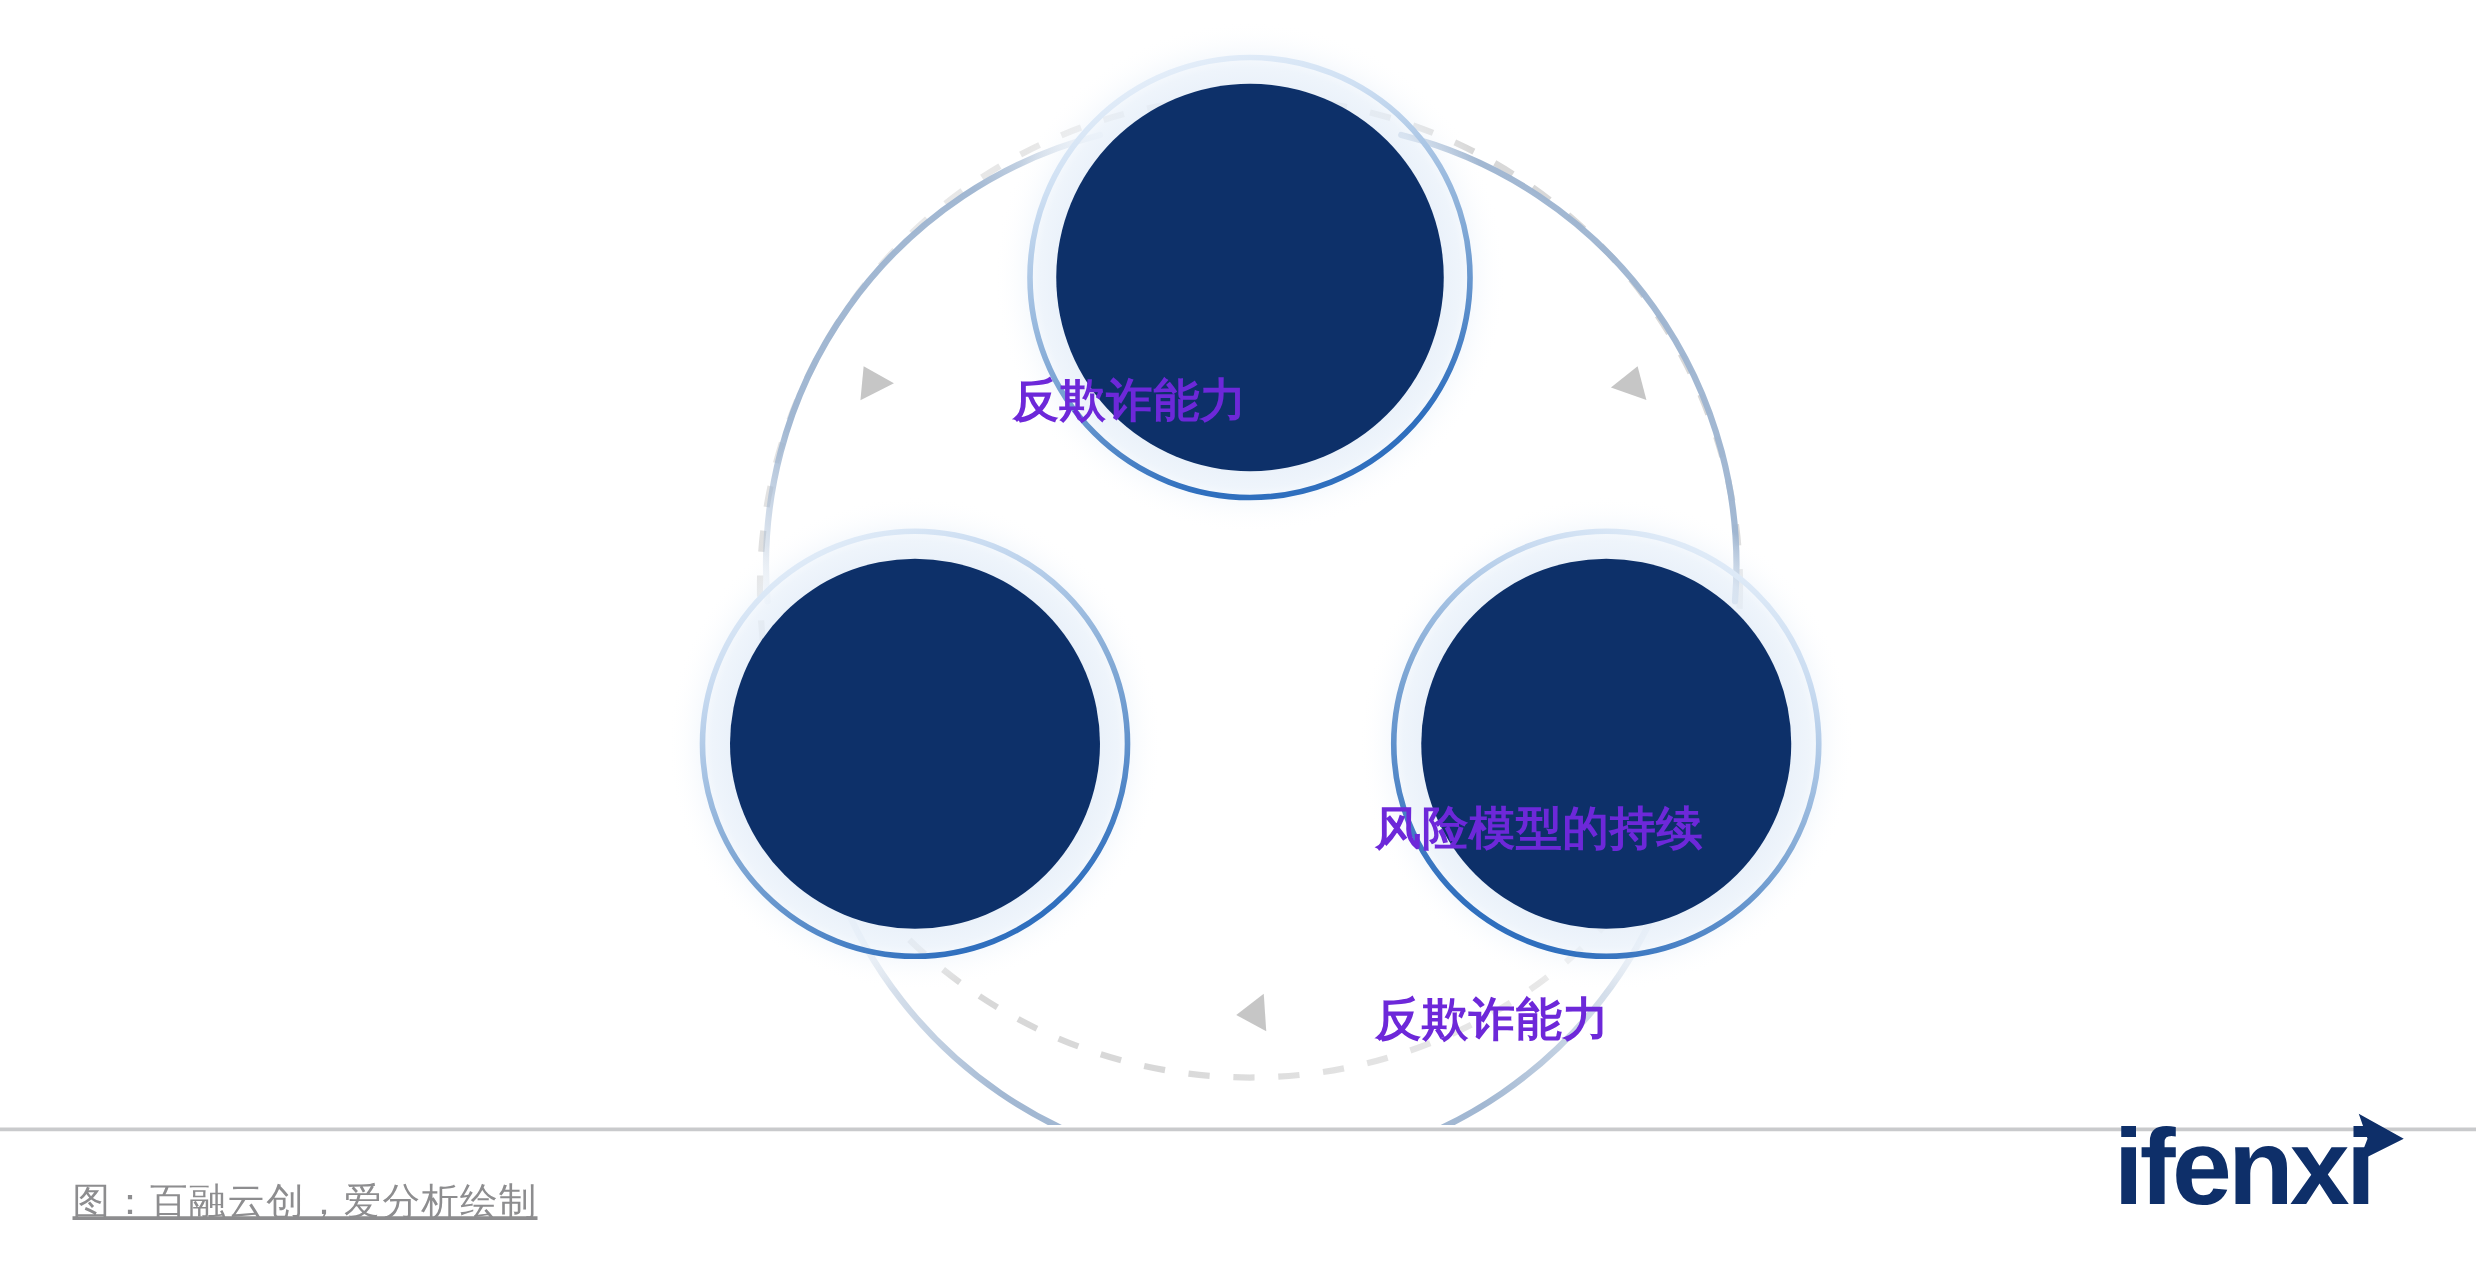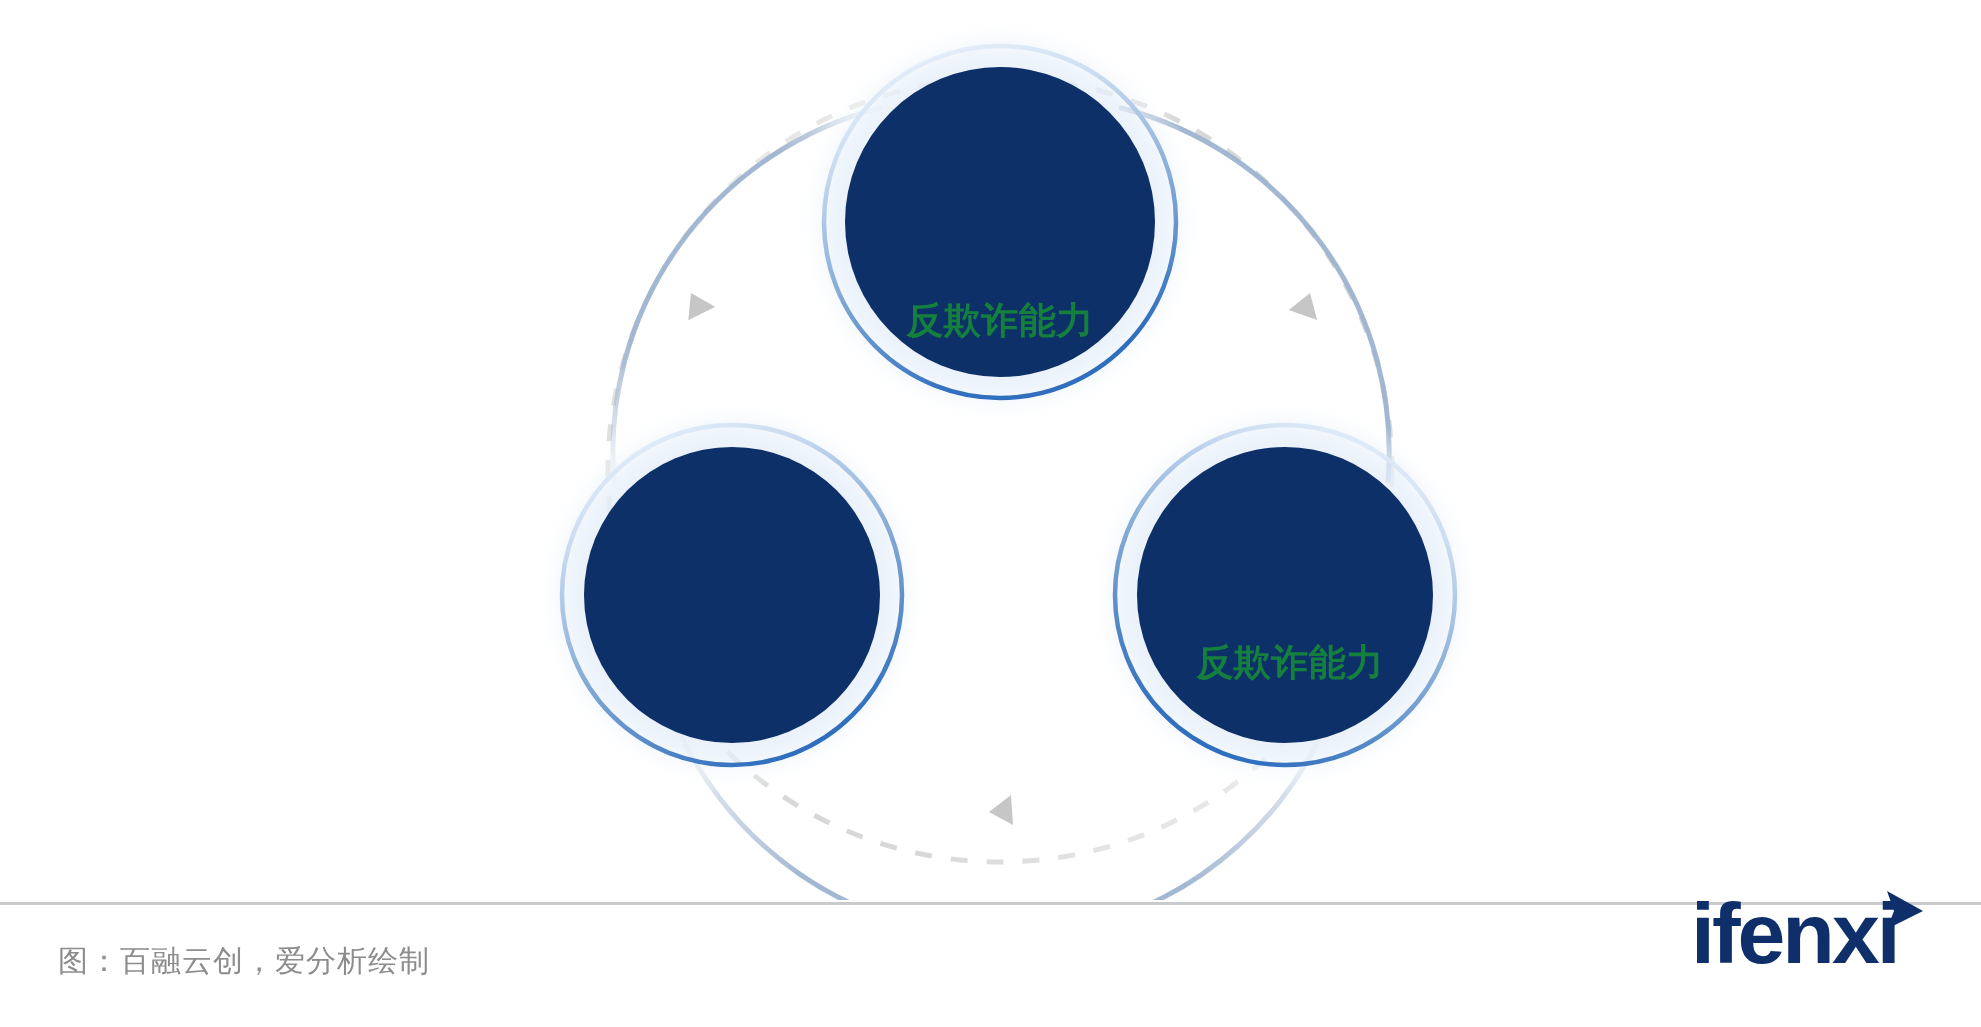--- a/index.html
+++ b/index.html
@@ -35,23 +35,22 @@
     left: 0;
     top: 0;
     width: 1981px;
     height: 900px;
     display: block;
   }
 
   
   .node-label {
     position: absolute;
-    color: #15803d;
+    color: #6d28d9;
     font-weight: bold;
-    text-align: center;
     line-height: 1.38;
     letter-spacing: 0.5px;
     white-space: pre;
     pointer-events: none;
     font-family: "Liberation Sans", "DejaVu Sans", sans-serif;
   }
   .node-label .ln { display: block; }
 
   #label-top {
     left: 810px;
@@ -90,20 +89,21 @@
   }
   .footer-source {
     position: absolute;
     left: 58px;
     top: 36px;
     font-size: 30px;
     color: #8d8d8f;
     letter-spacing: 1px;
     font-family: "Liberation Sans", "DejaVu Sans", sans-serif;
     white-space: nowrap;
+    text-decoration: underline;
   }
 </style>
 </head>
 <body style="background: rgb(255, 255, 255);">
 
 <div id="stage">
 
   <div class="diagram">
     <svg viewBox="0 0 1981 900" xmlns="http://www.w3.org/2000/svg">
       <defs>
@@ -198,20 +198,21 @@
     </svg>
 
     <div class="node-label" id="label-top">
       <span class="ln">反欺诈能力</span>
     </div>
 
     <div class="node-label" id="label-left">
     </div>
 
     <div class="node-label" id="label-right">
+      <span class="ln">风险模型的持续</span>
       <span class="ln">反欺诈能力</span>
     </div>
   </div>
 
   <div class="footer-rule"></div>
 
   <div class="footer">
     <div class="footer-source">图：百融云创，爱分析绘制</div>
 
   </div>

